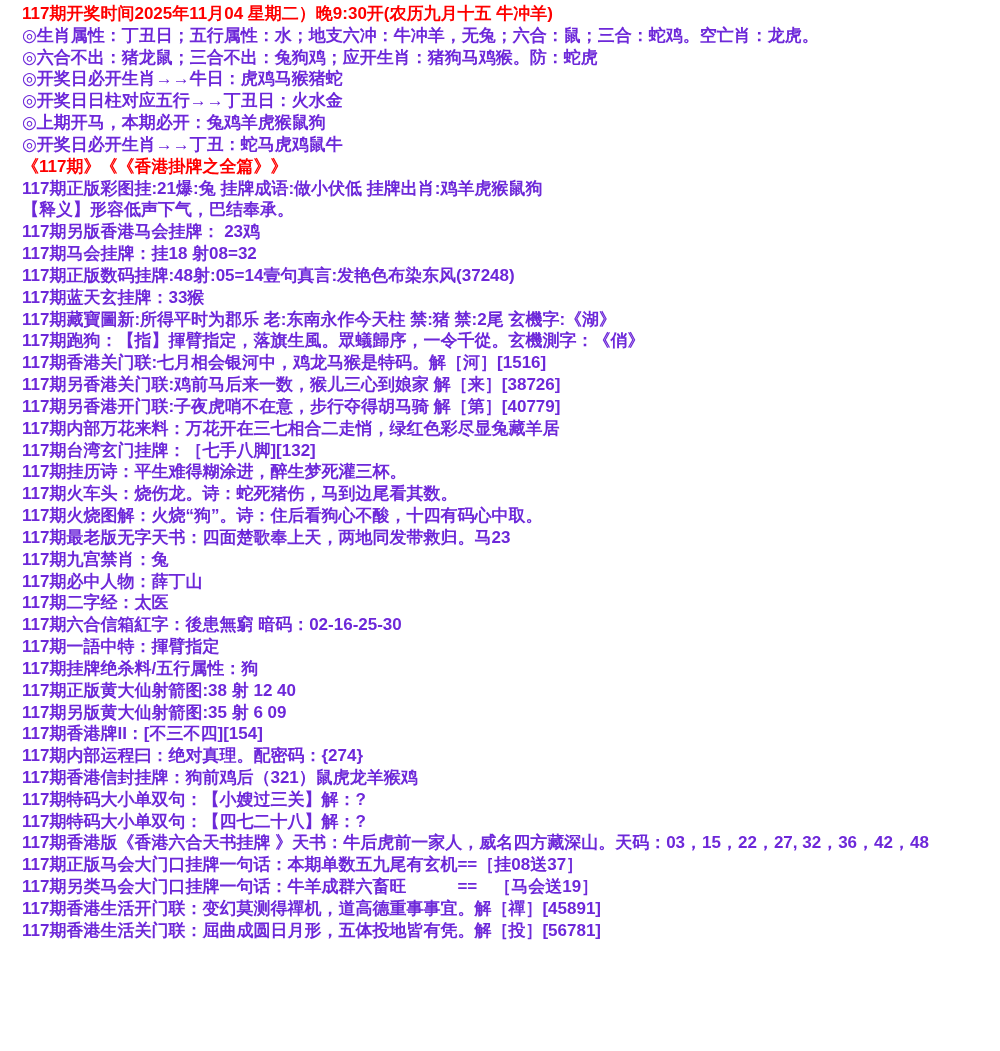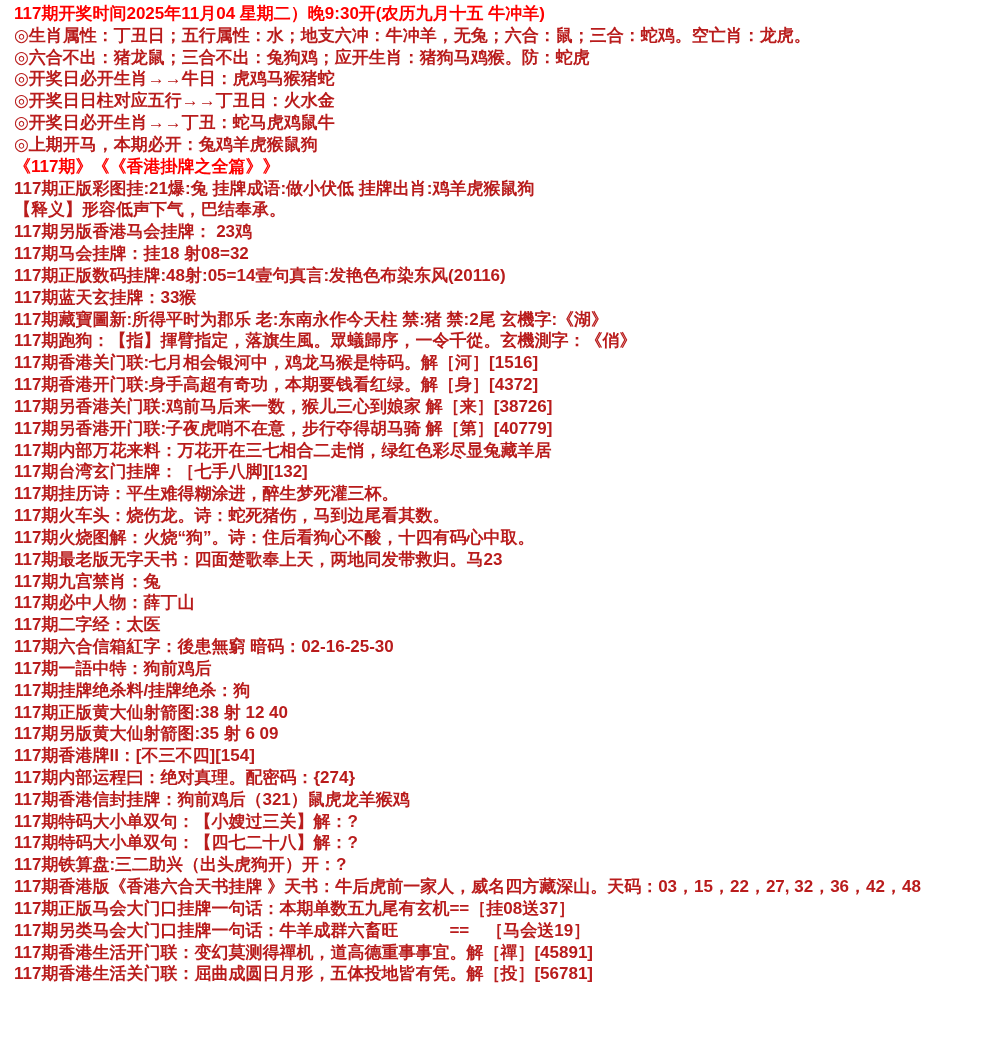--- a/index.html
+++ b/index.html
@@ -10,79 +10,77 @@
   body {
     width: 1000px;
     height: 1051px;
     overflow: hidden;
     font-family: "Liberation Sans", "DejaVu Sans", sans-serif;
   }
   .page {
     box-sizing: border-box;
     width: 868px;
     height: 1051px;
-    padding: 3px 0 0 14px;
+    padding: 3px 0 0 22px;
   }
   .line {
     font-size: 17px;
     font-weight: bold;
     line-height: 21.83px;
     height: 21.83px;
-    color: #b91c1c;
+    color: #6d28d9;
     white-space: pre;
     letter-spacing: 0px;
   }
   .line.red {
     color: #fe0000;
   }
 </style>
 </head>
 <body>
 
 <main class="page">
   <div id="lines-container">
       <div class="line red">117期开奖时间2025年11月04 星期二）晚9:30开(农历九月十五 牛冲羊)</div>
       <div class="line">◎生肖属性：丁丑日；五行属性：水；地支六冲：牛冲羊，无兔；六合：鼠；三合：蛇鸡。空亡肖：龙虎。</div>
       <div class="line">◎六合不出：猪龙鼠；三合不出：兔狗鸡；应开生肖：猪狗马鸡猴。防：蛇虎</div>
       <div class="line">◎开奖日必开生肖→→牛日：虎鸡马猴猪蛇</div>
       <div class="line">◎开奖日日柱对应五行→→丁丑日：火水金</div>
+      <div class="line">◎上期开马，本期必开：兔鸡羊虎猴鼠狗</div>
       <div class="line">◎开奖日必开生肖→→丁丑：蛇马虎鸡鼠牛</div>
-      <div class="line">◎上期开马，本期必开：兔鸡羊虎猴鼠狗</div>
       <div class="line red">《117期》《《香港掛牌之全篇》》</div>
       <div class="line">117期正版彩图挂:21爆:兔 挂牌成语:做小伏低 挂牌出肖:鸡羊虎猴鼠狗</div>
       <div class="line">【释义】形容低声下气，巴结奉承。</div>
       <div class="line">117期另版香港马会挂牌： 23鸡</div>
       <div class="line">117期马会挂牌：挂18 射08=32</div>
-      <div class="line">117期正版数码挂牌:48射:05=14壹句真言:发艳色布染东风(20116)</div>
+      <div class="line">117期正版数码挂牌:48射:05=14壹句真言:发艳色布染东风(37248)</div>
       <div class="line">117期蓝天玄挂牌：33猴</div>
       <div class="line">117期藏寶圖新:所得平时为郡乐 老:东南永作今天柱 禁:猪 禁:2尾 玄機字:《湖》</div>
       <div class="line">117期跑狗：【指】揮臂指定，落旗生風。眾蟻歸序，一令千從。玄機測字：《俏》</div>
       <div class="line">117期香港关门联:七月相会银河中，鸡龙马猴是特码。解［河］[1516]</div>
-      <div class="line">117期香港开门联:身手高超有奇功，本期要钱看红绿。解［身］[4372]</div>
       <div class="line">117期另香港关门联:鸡前马后来一数，猴儿三心到娘家 解［来］[38726]</div>
       <div class="line">117期另香港开门联:子夜虎哨不在意，步行夺得胡马骑 解［第］[40779]</div>
       <div class="line">117期内部万花来料：万花开在三七相合二走悄，绿红色彩尽显兔藏羊居</div>
       <div class="line">117期台湾玄门挂牌：［七手八脚][132]</div>
       <div class="line">117期挂历诗：平生难得糊涂进，醉生梦死灌三杯。</div>
       <div class="line">117期火车头：烧伤龙。诗：蛇死猪伤，马到边尾看其数。</div>
       <div class="line">117期火烧图解：火烧“狗”。诗：住后看狗心不酸，十四有码心中取。</div>
       <div class="line">117期最老版无字天书：四面楚歌奉上天，两地同发带救归。马23</div>
       <div class="line">117期九宫禁肖：兔</div>
       <div class="line">117期必中人物：薛丁山</div>
       <div class="line">117期二字经：太医</div>
       <div class="line">117期六合信箱紅字：後患無窮 暗码：02-16-25-30</div>
-      <div class="line">117期一語中特：狗前鸡后</div>
-      <div class="line">117期挂牌绝杀料/挂牌绝杀：狗</div>
+      <div class="line">117期一語中特：揮臂指定</div>
+      <div class="line">117期挂牌绝杀料/五行属性：狗</div>
       <div class="line">117期正版黄大仙射箭图:38 射 12 40</div>
       <div class="line">117期另版黄大仙射箭图:35 射 6 09</div>
       <div class="line">117期香港牌II：[不三不四][154]</div>
       <div class="line">117期内部运程曰：绝对真理。配密码：{274}</div>
       <div class="line">117期香港信封挂牌：狗前鸡后（321）鼠虎龙羊猴鸡</div>
       <div class="line">117期特码大小单双句：【小嫂过三关】解：?</div>
       <div class="line">117期特码大小单双句：【四七二十八】解：?</div>
-      <div class="line">117期铁算盘:三二助兴（出头虎狗开）开：?</div>
       <div class="line">117期香港版《香港六合天书挂牌 》天书：牛后虎前一家人，威名四方藏深山。天码：03，15，22，27, 32，36，42，48</div>
       <div class="line">117期正版马会大门口挂牌一句话：本期单数五九尾有玄机==［挂08送37］</div>
       <div class="line">117期另类马会大门口挂牌一句话：牛羊成群六畜旺　　　==　［马会送19］</div>
       <div class="line">117期香港生活开门联：变幻莫测得禪机，道高德重事事宜。解［禪］[45891]</div>
       <div class="line">117期香港生活关门联：屈曲成圆日月形，五体投地皆有凭。解［投］[56781]</div>
     </div>
 </main>
 
 </body></html>

